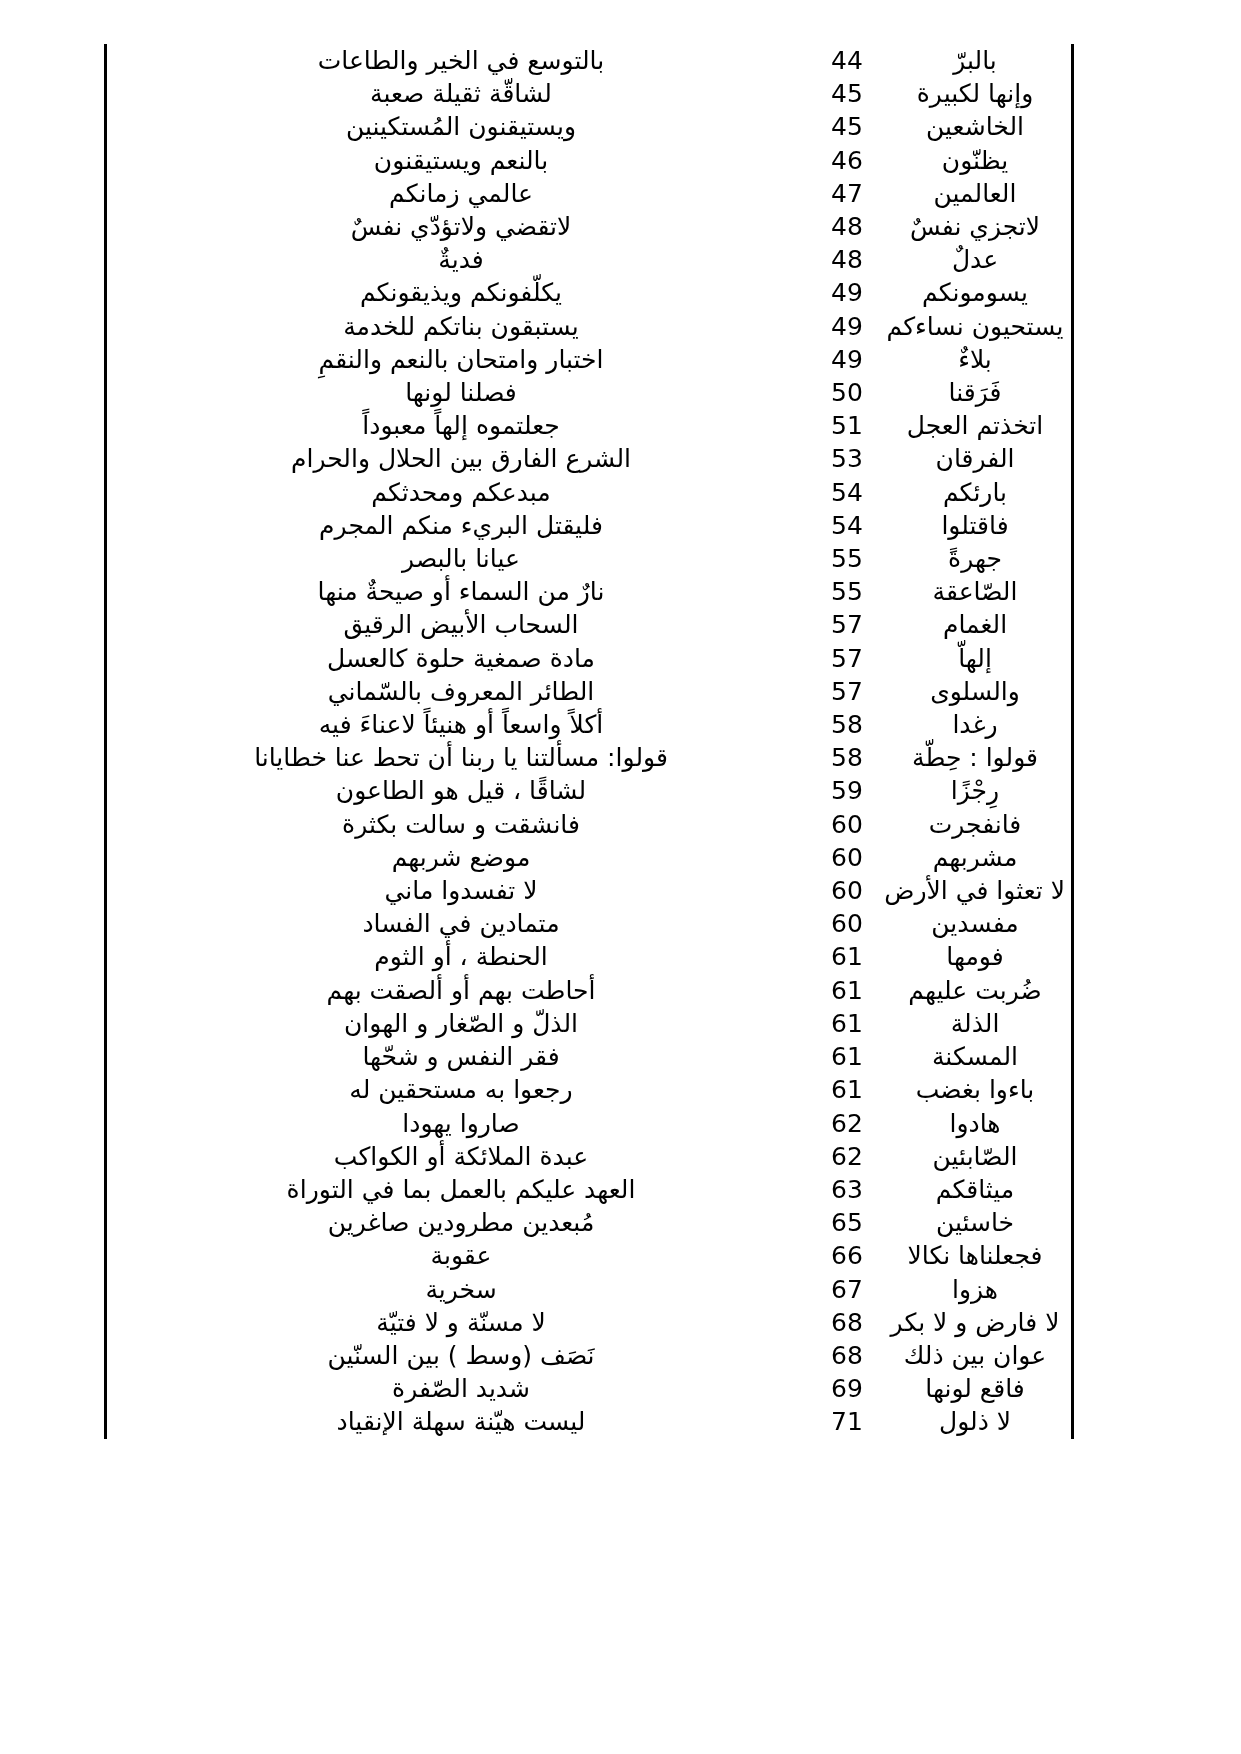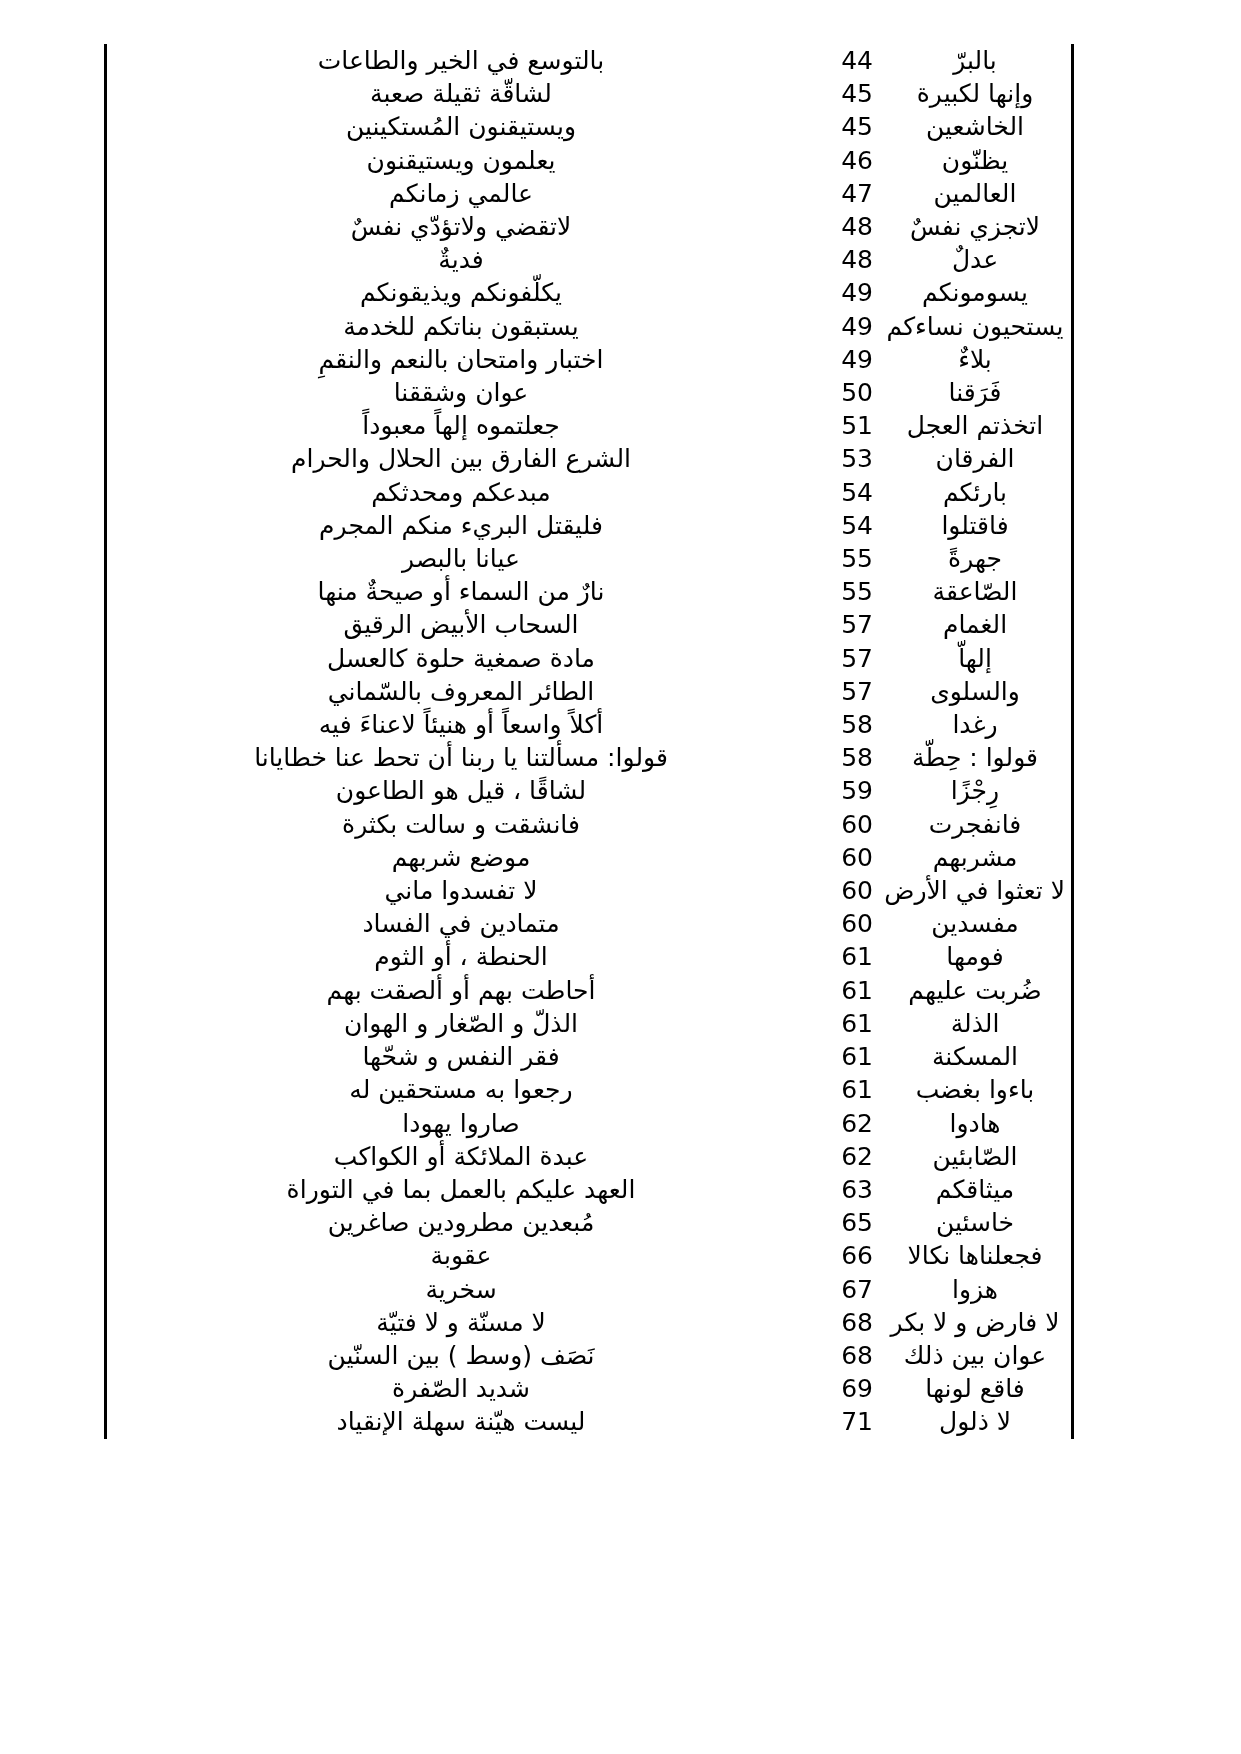--- a/index.html
+++ b/index.html
@@ -51,20 +51,21 @@
     border-left: 3px solid #000;
   }
 
   .col-term {
     width: 180px;
     text-align: center;
     padding-right: 14px;
   }
   .col-page {
     width: 52px;
+    text-align: center;
     border-right: 2px solid #000;
     border-left: 2px solid #000;
     font-size: 24px;
   }
   .col-meaning {
     width: auto;
     text-align: center;
     padding-left: 14px;
     padding-right: 0;
   }
@@ -86,21 +87,21 @@
           <td class="col-meaning">لشاقّة ثقيلة صعبة</td>
         </tr>
         <tr>
           <td class="col-term">الخاشعين</td>
           <td class="col-page">45</td>
           <td class="col-meaning">ويستيقنون المُستكينين</td>
         </tr>
         <tr>
           <td class="col-term">يظنّون</td>
           <td class="col-page">46</td>
-          <td class="col-meaning">يعلمون ويستيقنون</td>
+          <td class="col-meaning">بالنعم ويستيقنون</td>
         </tr>
         <tr>
           <td class="col-term">العالمين</td>
           <td class="col-page">47</td>
           <td class="col-meaning">عالمي زمانكم</td>
         </tr>
         <tr>
           <td class="col-term">لاتجزي نفسٌ</td>
           <td class="col-page">48</td>
           <td class="col-meaning">لاتقضي ولاتؤدّي نفسٌ</td>
@@ -121,21 +122,21 @@
           <td class="col-meaning">يستبقون بناتكم للخدمة</td>
         </tr>
         <tr>
           <td class="col-term">بلاءٌ</td>
           <td class="col-page">49</td>
           <td class="col-meaning">اختبار وامتحان بالنعم والنقمِ</td>
         </tr>
         <tr>
           <td class="col-term">فَرَقنا</td>
           <td class="col-page">50</td>
-          <td class="col-meaning">عوان وشققنا</td>
+          <td class="col-meaning">فصلنا لونها</td>
         </tr>
         <tr>
           <td class="col-term">اتخذتم العجل</td>
           <td class="col-page">51</td>
           <td class="col-meaning">جعلتموه إلهاً معبوداً</td>
         </tr>
         <tr>
           <td class="col-term">الفرقان</td>
           <td class="col-page">53</td>
           <td class="col-meaning">الشرع الفارق بين الحلال والحرام</td>

